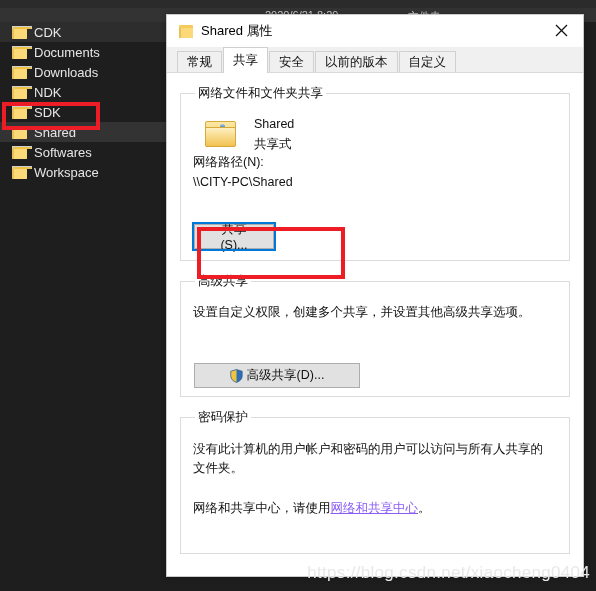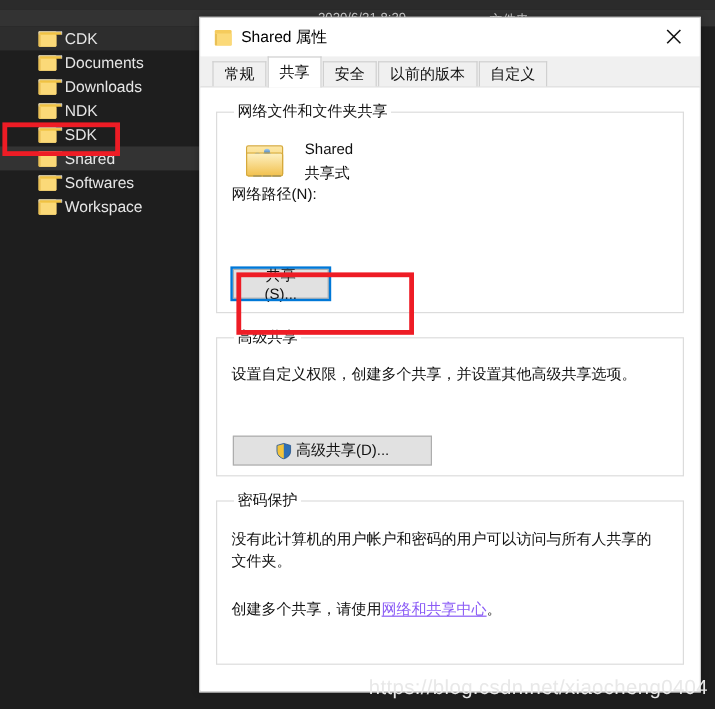--- a/index.html
+++ b/index.html
@@ -35,21 +35,21 @@
   #col-type { left: 408px; }
 
   #filelist {
     position: absolute; left: 0; top: 0; width: 174px; height: 591px;
   }
   .file-row {
     position: relative;
     height: 20px;
     display: flex;
     align-items: center;
-    padding-left: 32px;
+    padding-left: 12px;
     color: #e6e6e6;
     font-size: 13px;
     background: transparent;
   }
   .file-row.hover { background: #2d2d2d; }
   .file-row.selected { background: #333333; }
   .folder-ico {
     width: 15px; height: 13px;
     margin-right: 7px;
     flex: 0 0 auto;
@@ -381,20 +381,21 @@
             <span class="head h3"></span>
           <span class="fold-front"></span>
         </span>
         <span class="share-names">
           <span>Shared</span>
           <span>共享式</span>
         </span>
       </div>
 
       <div class="lbl" id="network-path-label">网络路径(N):</div>
+      <div class="lbl" id="network-path-value">\\CITY-PC\Shared</div>
 
       <button class="winbtn" id="share-button">共享(S)...</button>
     </fieldset>
 
     <fieldset class="group" id="group-advanced">
       <legend>高级共享</legend>
 
       <div class="lbl" id="advanced-desc">设置自定义权限，创建多个共享，并设置其他高级共享选项。</div>
 
       <button class="winbtn" id="advanced-share-button">
@@ -405,21 +406,21 @@
         <span>高级共享(D)...</span>
       </button>
     </fieldset>
 
     <fieldset class="group" id="group-password">
       <legend>密码保护</legend>
 
       <div class="lbl" id="password-desc">没有此计算机的用户帐户和密码的用户可以访问与所有人共享的文件夹。</div>
 
       <div class="lbl" id="password-link-line">
-        <span>创建多个共享，请使用</span><a class="winlink" href="#">网络和共享中心</a><span>。</span>
+        <span>网络和共享中心，请使用</span><a class="winlink" href="#">网络和共享中心</a><span>。</span>
       </div>
     </fieldset>
 
   </div>
 </div>
 
 <div class="annot" id="annot-sidebar" style="border-color: rgb(238, 28, 37);"></div>
 <div class="annot" id="annot-sharebtn" style="border-color: rgb(238, 28, 37);"></div>
 
 <div id="watermark">https://blog.csdn.net/xiaocheng0404</div>

